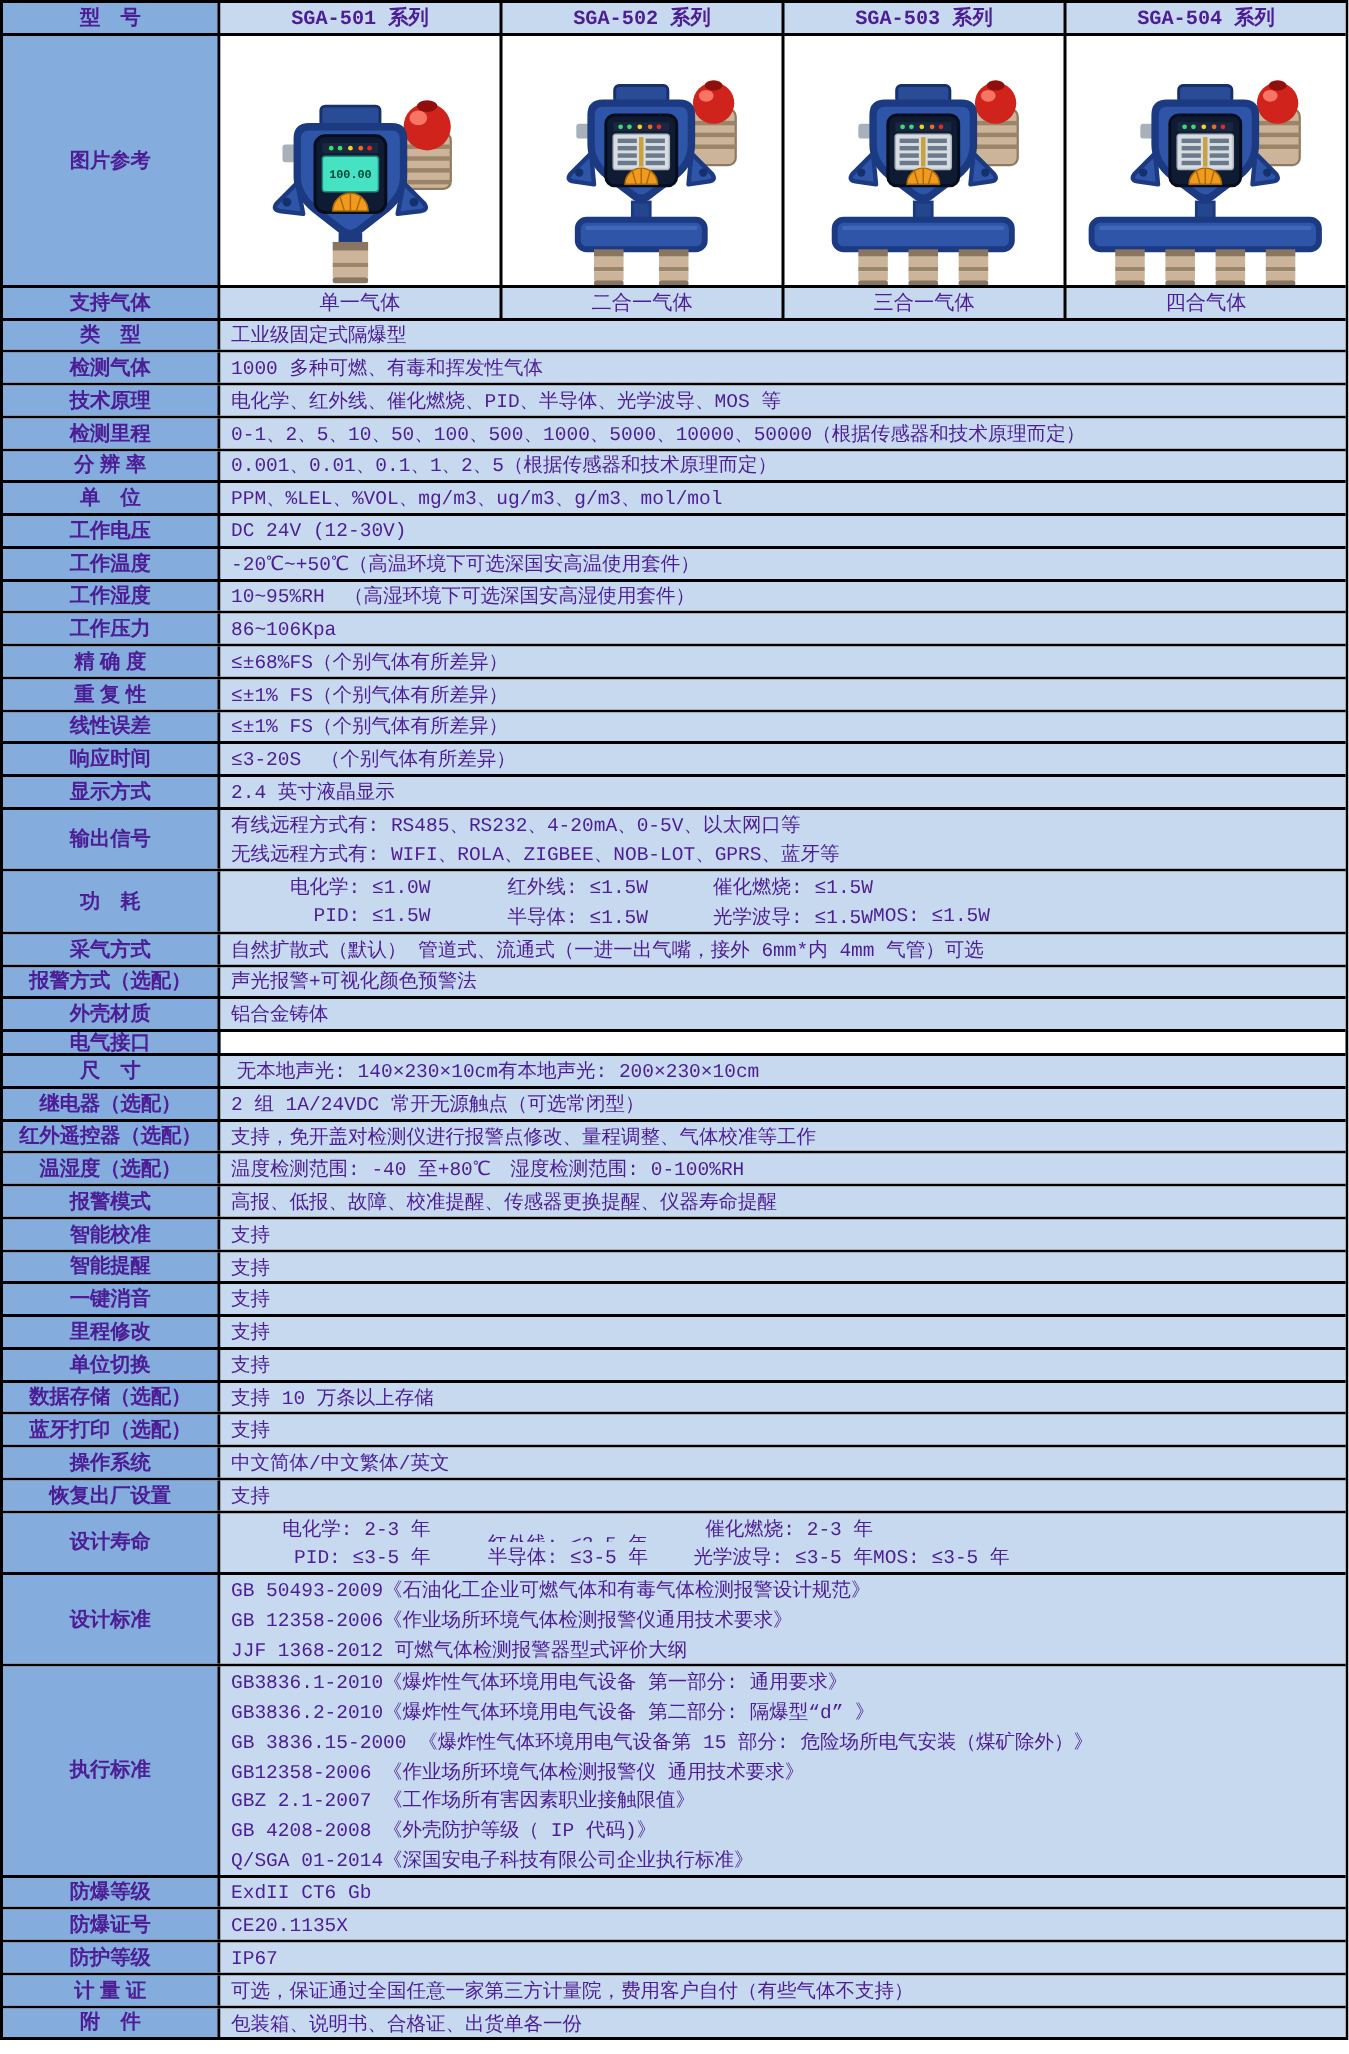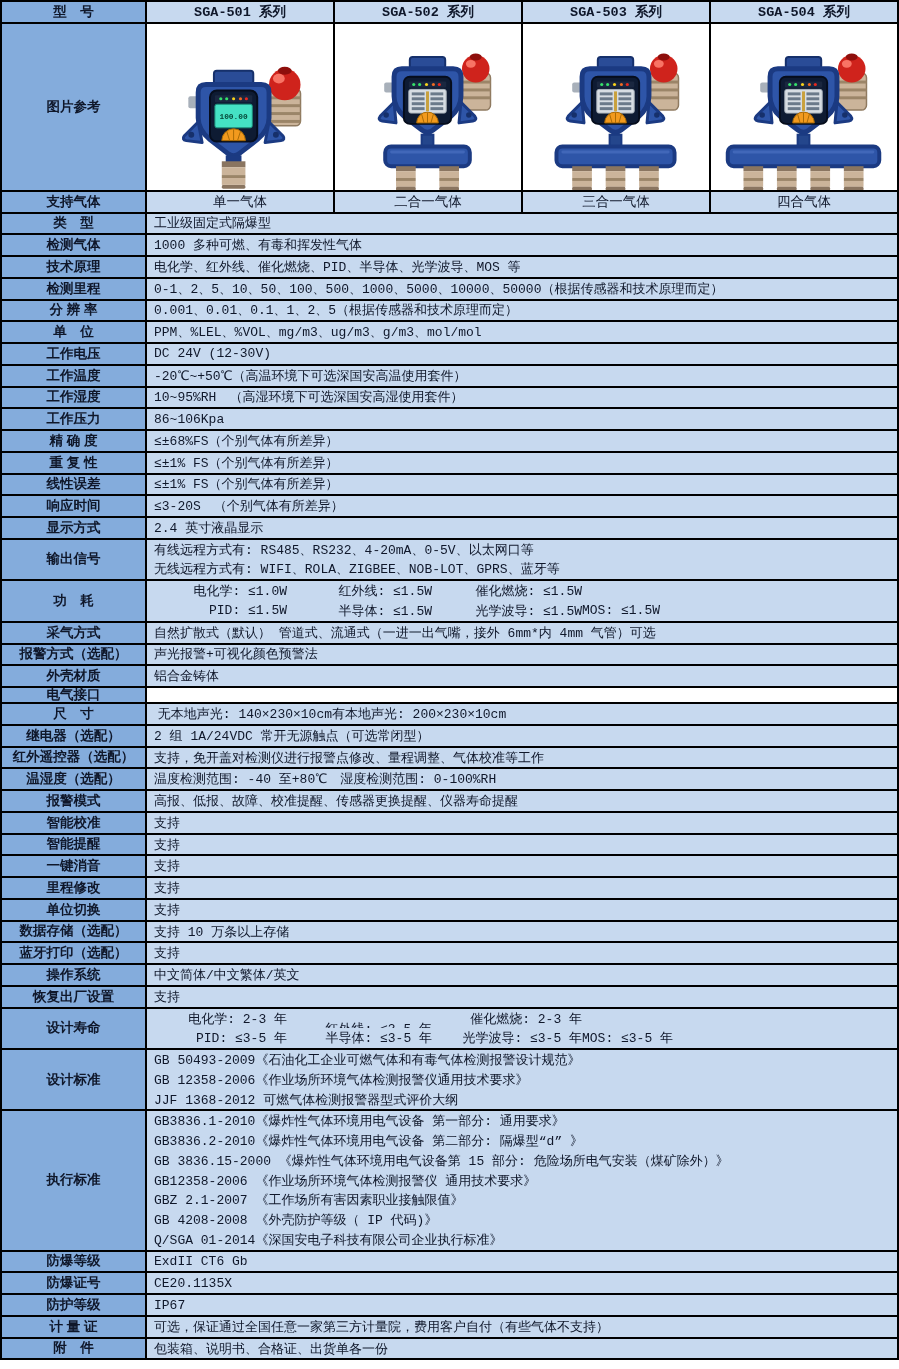--- a/index.html
+++ b/index.html
@@ -1,21 +1,21 @@
 <!DOCTYPE html>
 <html style="--label-bg: #84ACDC; --value-bg: #C7D9EF; --border: #000000; --image-bg: #FFFFFF;"><head>
 <meta charset="utf-8">
 <style>
   html,body{margin:0;padding:0;background:#fff;}
   .spec-table{
     width:899px;
     box-sizing:border-box;
     border:2px solid var(--border,#000);
     font-family:"Liberation Sans","DejaVu Sans",sans-serif;
-    color:#0f172a;
+    color:#4c1d95;
   }
   .row{display:flex;border-top:2px solid var(--border,#000);align-items:stretch;}
   .row:first-child{border-top:none;}
   .lbl{
     flex:0 0 145px;width:145px;box-sizing:border-box;
     background:var(--label-bg,#84ACDC);
     border-right:2px solid var(--border,#000);
     display:flex;align-items:center;justify-content:center;
     font-weight:bold;font-size:13.5px;line-height:1.05;text-align:center;
     padding:0 2px;white-space:pre-wrap;

